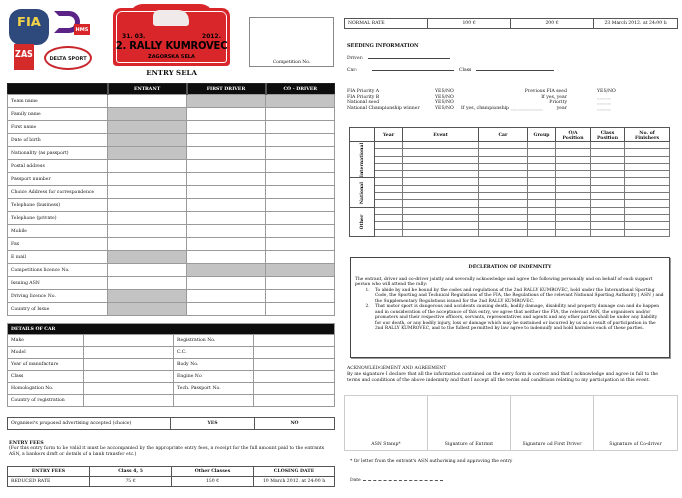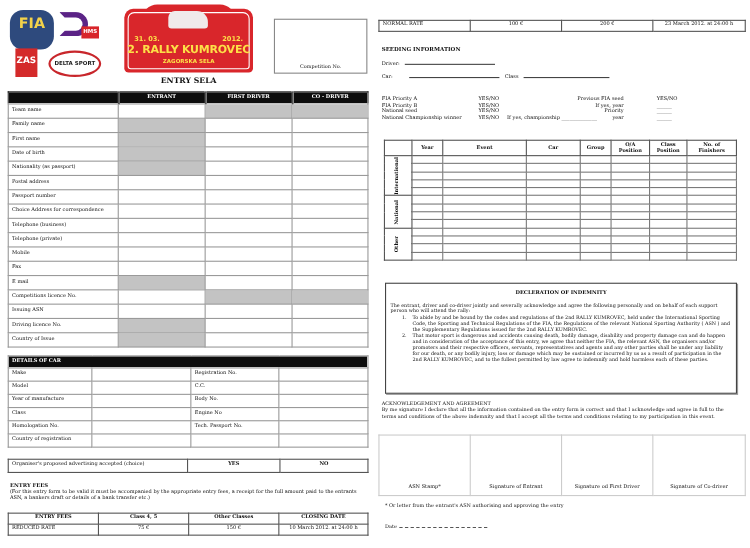--- a/index.html
+++ b/index.html
@@ -11,21 +11,21 @@
 
   
   .logos { position: absolute; left: 6px; top: 6px; width: 84px; height: 62px; }
   .logo-fia { position: absolute; left: 3px; top: 3px; width: 40px; height: 36px; border-radius: 12px; background: #2e4a7d; color: #f3d24a; font: bold 13px "DejaVu Sans", sans-serif; text-align: center; line-height: 26px; }
   .logo-hms { position: absolute; left: 48px; top: 5px; width: 36px; height: 24px; }
   .logo-hms .arc { position: absolute; left: 0; top: 0; width: 26px; height: 22px; border: 5px solid #5b2386; border-left-color: transparent; border-radius: 0 12px 12px 0; }
   .logo-hms .tag { position: absolute; right: 0; bottom: 0; width: 16px; height: 11px; background: #d8252a; color: #fff; font: bold 5px "DejaVu Sans", sans-serif; text-align: center; line-height: 11px; }
   .logo-zas { position: absolute; left: 8px; top: 38px; width: 20px; height: 26px; background: #d42a2a; color: #fff; font: bold 8px "DejaVu Sans", sans-serif; text-align: center; line-height: 22px; }
   .logo-delta { position: absolute; left: 38px; top: 40px; width: 48px; height: 24px; border: 2px solid #c8262b; border-radius: 50%; color: #1e1e1e; font: bold 5px "DejaVu Sans", sans-serif; text-align: center; line-height: 20px; }
 
-  .rally-badge { position: absolute; left: 113px; top: 8px; width: 117px; height: 58px; background: #d9262b; border-radius: 8px 8px 4px 4px; color: #fde047; text-align: center; }
+  .rally-badge { position: absolute; left: 113px; top: 8px; width: 117px; height: 58px; background: #d9262b; border-radius: 8px 8px 4px 4px; color: #000000; text-align: center; }
   .rally-badge::before { content: ""; position: absolute; left: 16px; top: -4px; width: 85px; height: 16px; background: #d9262b; border-radius: 14px 14px 0 0; }
   .rally-badge .inner { position: absolute; left: 3px; top: 3px; right: 3px; bottom: 3px; border: 1px solid #fff; border-radius: 6px 6px 3px 3px; }
   .rally-badge .car { position: absolute; left: 40px; top: 2px; width: 36px; height: 16px; background: #f0eaea; border-radius: 6px 10px 3px 3px; }
   .rally-badge .date-l { position: absolute; left: 9px; top: 24px; font: bold 6px "DejaVu Sans", sans-serif; }
   .rally-badge .date-r { position: absolute; right: 9px; top: 24px; font: bold 6px "DejaVu Sans", sans-serif; }
   .rally-badge .title { position: absolute; left: 0; right: 0; top: 32px; font: bold 10px "DejaVu Sans", sans-serif; letter-spacing: -0.2px; }
   .rally-badge .sub { position: absolute; left: 0; right: 0; top: 45px; font: bold 5px "DejaVu Sans", sans-serif; }
   .entry-form-title { position: absolute; left: 113px; top: 68px; width: 117px; text-align: center; font: bold 7px "DejaVu Serif", serif; }
 
   .comp-box { position: absolute; left: 249px; top: 17px; width: 85px; height: 50px; border: 1px solid #888; }

